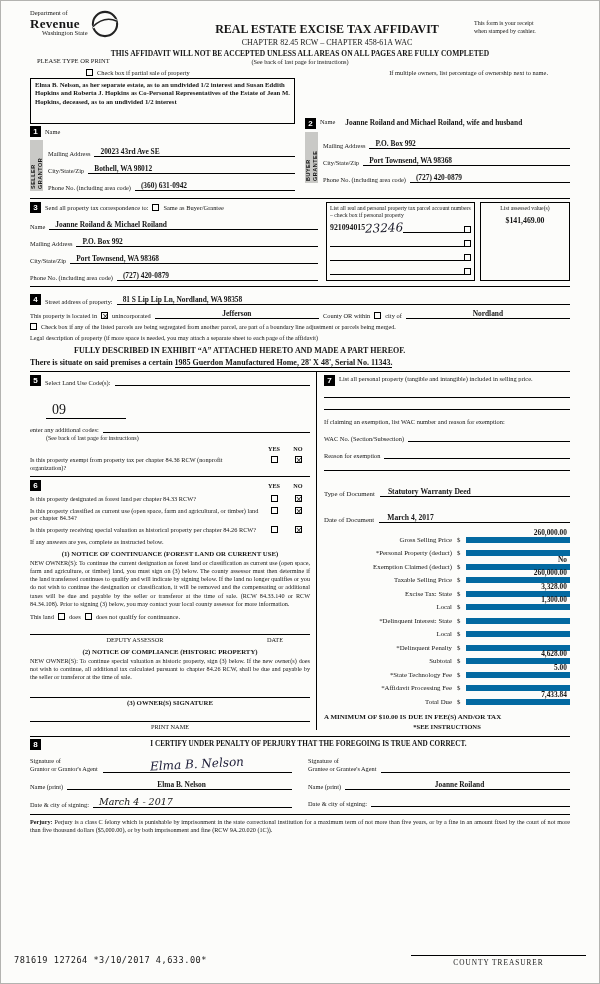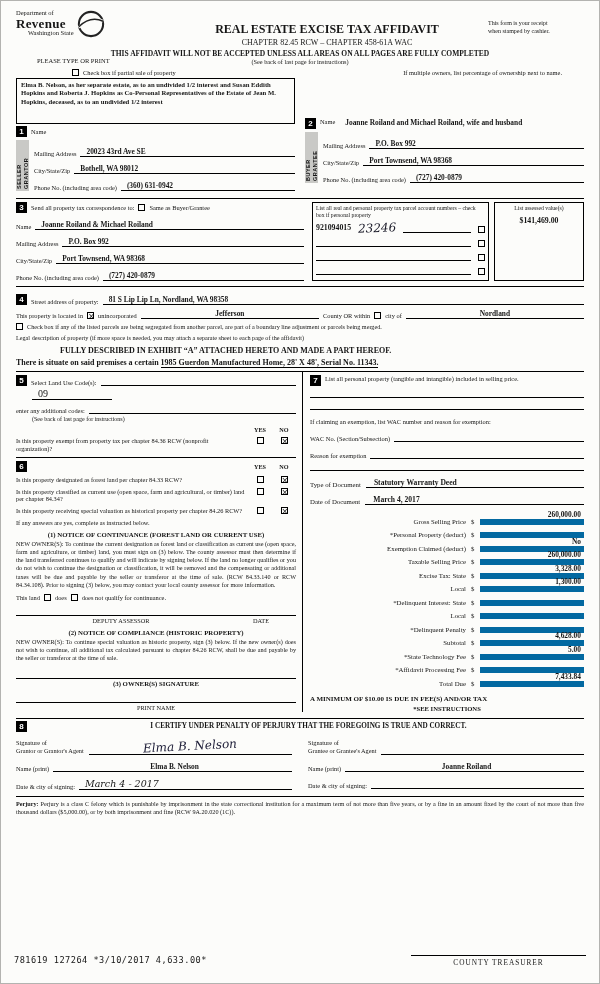--- a/index.html
+++ b/index.html
@@ -1,19 +1,19 @@
 <!DOCTYPE html>
 <html><head>
 <meta charset="utf-8">
 <style>
   * { margin:0; padding:0; box-sizing:border-box; }
   html,body { background:#d8d8d6; }
   body { width:600px; height:984px; font-family:"Liberation Serif", serif; color:#161616; }
   .page { position:relative; width:600px; height:984px; background:#fcfcfa; border:1px solid #b3b3b0;
-          padding:6px 15px 4px; overflow:hidden; }
+          padding:6px 29px 4px; overflow:hidden; }
 
   
   .hdr { display:grid; grid-template-columns:150px 1fr 96px; align-items:start; }
   .logo { display:flex; gap:3px; padding-top:3px; }
   .lgt span { display:block; line-height:1.05; }
   .lg1 { font-size:6.5px; }
   .lg2 { font-size:13px; font-weight:bold; letter-spacing:.3px; }
   .lg3 { font-size:6.5px; padding-left:12px; }
   .title { font-size:12px; font-weight:bold; text-align:center; padding-top:15px; white-space:nowrap; }
   .chapter { font-size:8px; text-align:center; padding-top:1px; }
@@ -48,21 +48,21 @@
   .strip span { writing-mode:vertical-rl; transform:rotate(180deg);
                 font:bold 5.5px "Liberation Sans", sans-serif; letter-spacing:.5px; }
   .fields { flex:1; }
 
   
   .sec3 { border-top:1px solid #000; margin-top:7px; padding-top:3px;
           display:grid; grid-template-columns:288px 1fr; column-gap:8px; }
   .corr { display:flex; align-items:center; gap:4px; font-size:6.4px; }
   .s3r { display:grid; grid-template-columns:1fr 90px; column-gap:5px; }
   .pbox, .abox { border:1px solid #000; padding:2px 3px; font-size:5.7px; line-height:1.2; }
-  .prow { display:flex; align-items:flex-end; gap:7px; height:14px; }
+  .prow { display:flex; align-items:flex-end; gap:0; height:14px; }
   .pnum { font-weight:bold; font-size:7.8px; }
   .hand-big { font-style:italic; font-family:"DejaVu Serif", serif; font-size:12px; line-height:10px;
               transform:rotate(-2deg); display:inline-block; color:#1a1a28; }
   .pline { flex:1; border-bottom:1px solid #000; min-height:8px; }
   .abox { text-align:center; }
   .aval { font-weight:bold; font-size:7.8px; margin-top:4px; }
 
   
   .sec4 { border-top:1px solid #000; margin-top:5px; padding-top:3px; }
   .s4row { display:flex; align-items:flex-end; gap:4px; font-size:6.4px; margin-top:4px; }
@@ -70,21 +70,21 @@
   .small62 { font-size:6.2px; }
   .exhibit { font-weight:bold; font-size:8px; margin-top:5px;margin-left:44px; }
   .premises { font-weight:bold; font-size:8px; margin-top:3px; }
   .premises .u { border-bottom:1px solid #000; }
 
   
   .cols { border-top:1px solid #000; margin-top:4px; display:grid; grid-template-columns:286px 1fr; }
   .colL { padding:3px 6px 0 0; }
   .colR { border-left:1px solid #000; padding:3px 0 0 7px; }
   .lucrow { display:flex; align-items:flex-end; gap:4px; font-size:6.4px; }
-  .luccode { width:80px; border-bottom:1px solid #000; font-weight:normal; font-size:10px; margin:2px 0 0 16px; padding-left:6px; }
+  .luccode { width:80px; border-bottom:1px solid #000; font-weight:normal; font-size:14px; margin:16px 0 0 16px; padding-left:6px; }
   .seeback2 { font-size:6px; margin:2px 0 0 16px; }
   .ynhead { display:flex; justify-content:flex-end; font-size:6.2px; font-weight:bold; margin-top:4px; }
   .ynhead span, .ycell { width:24px; text-align:center; flex:0 0 24px; }
   .qrow { display:flex; align-items:flex-start; font-size:6.3px; margin-top:4px; line-height:1.2; }
   .qtext { flex:1; padding-right:3px; }
   .s5box { border-bottom:1px solid #000; padding-bottom:5px; }
   .s6hdr { display:flex; align-items:center; margin-top:3px; }
   .s6hdr .sp { flex:1; }
   .ifyes { font-size:6.3px; margin-top:5px; }
   .ctitle { font-weight:bold; font-size:6.8px; text-align:center; margin-top:5px; }
@@ -92,21 +92,21 @@
   .landrow { display:flex; align-items:center; gap:4px; font-size:6.4px; margin-top:5px; }
   .sigline1 { border-top:1px solid #000; margin-top:14px; display:flex; font-size:6.3px; padding-top:1px; }
   .sigline1 .a { flex:1; text-align:center; }
   .sigline1 .b { width:70px; text-align:center; }
   .csig { border-top:1px solid #000; margin-top:16px; text-align:center; font-weight:bold; font-size:6.8px; padding-top:1px; }
   .cprint { border-top:1px solid #000; margin-top:15px; text-align:center; font-size:6.3px; padding-top:1px; }
 
   .s7top { display:flex; gap:4px; font-size:6.4px; line-height:1.25; align-items:flex-start; }
   .bline { border-bottom:1px solid #000; height:12px; }
   .exline { font-size:6.4px; margin-top:8px; }
-  .docrow { display:flex; align-items:flex-end; gap:5px; font-size:6.8px; margin-top:7px; }
+  .docrow { display:flex; align-items:flex-end; gap:5px; font-size:6.8px; margin-top:16px; }
   .docval { flex:1; border-bottom:1px solid #000; font-weight:bold; font-size:7.6px; padding-left:8px; }
   .money { margin-top:6px; }
   .mrow { display:flex; align-items:flex-end; font-size:6.8px; height:13.5px; }
   .mlabel { flex:1; text-align:right; padding-right:5px; white-space:nowrap; }
   .dollar { width:9px; }
   .mval { width:104px; border-bottom:6px solid #0369a1; text-align:right; font-weight:bold; font-size:7.4px; padding-right:3px; min-height:9px; }
   .minnote { font-weight:bold; font-size:7px; text-align:left; margin-top:8px; }
   .seeinstr { font-weight:bold; font-size:6.6px; text-align:center; margin-top:2px; }
 
   

